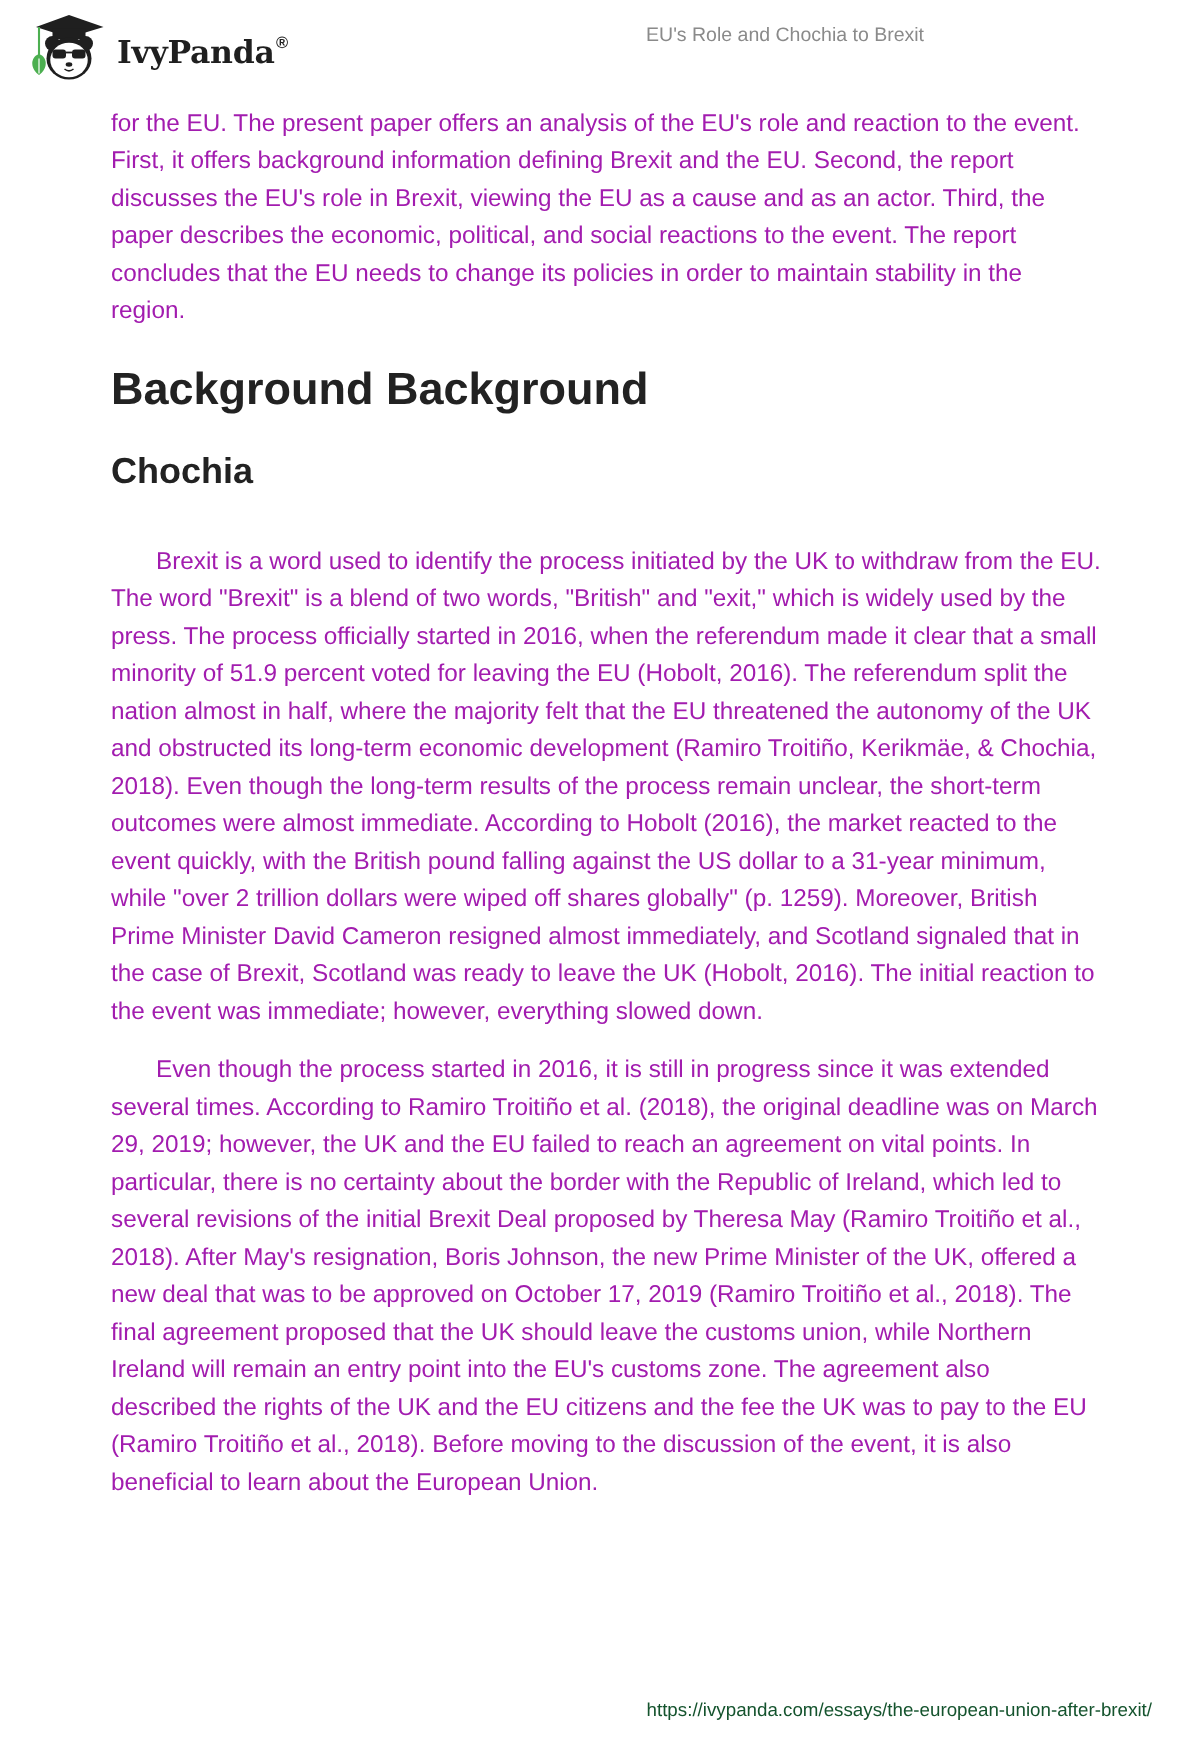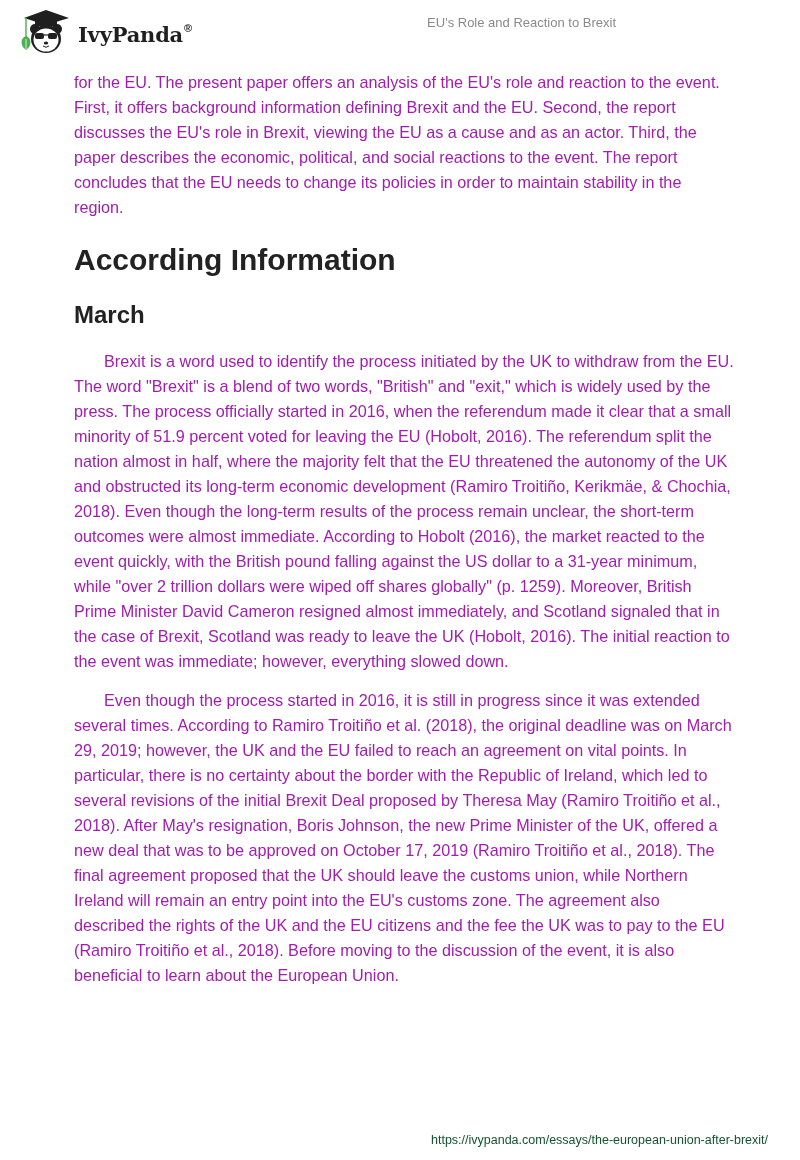--- a/index.html
+++ b/index.html
@@ -87,21 +87,21 @@
     .h3 {
       margin: 0;
       font-size: 24px;
       line-height: 30px;
       font-weight: bold;
       color: #222222;
     }
     .intro { }
     .bg-heading { margin-top: 22px; }
     .brexit-heading { margin-top: 22px; }
-    .p1 { margin-top: 19px; }
+    .p1 { margin-top: 32px; }
     .p2 { margin-top: 14px; }
     .footer-url {
       position: absolute;
       right: 32px;
       top: 1133px;
       font-size: 12.5px;
       color: #14532d;
       text-decoration: none;
     }
   </style>
@@ -129,28 +129,28 @@
       <rect x="19" y="25" width="9" height="6" rx="2" fill="#1f1f1f"></rect>
       <rect x="32" y="25" width="9" height="6" rx="2" fill="#1f1f1f"></rect>
       <line x1="28" y1="27" x2="32" y2="27" stroke="#1f1f1f" stroke-width="1.2"></line>
 
       <ellipse cx="30" cy="35" rx="2.2" ry="1.5" fill="#1f1f1f"></ellipse>
 
       <path d="M27,38 Q30,40.5 33,38" stroke="#1f1f1f" stroke-width="1" fill="none"></path>
     </svg>
     <span class="logo-text"><span>IvyPanda</span><span class="logo-reg">®</span></span>
   </a>
-  <div class="doc-title">EU's Role and Reaction to Brexit</div>
+  <div class="doc-title">EU's Role and Chochia to Brexit</div>
 </div>
 
 <div class="content">
   <p class="para intro">for the EU. The present paper offers an analysis of the EU's role and reaction to the event. First, it offers background information defining Brexit and the EU. Second, the report discusses the EU's role in Brexit, viewing the EU as a cause and as an actor. Third, the paper describes the economic, political, and social reactions to the event. The report concludes that the EU needs to change its policies in order to maintain stability in the region.</p>
 
-  <h2 class="h2 bg-heading">According Information</h2>
+  <h2 class="h2 bg-heading">Background Background</h2>
 
-  <h3 class="h3 brexit-heading">March</h3>
+  <h3 class="h3 brexit-heading">Chochia</h3>
 
   <p class="para indent p1">Brexit is a word used to identify the process initiated by the UK to withdraw from the EU. The word "Brexit" is a blend of two words, "British" and "exit," which is widely used by the press. The process officially started in 2016, when the referendum made it clear that a small minority of 51.9 percent voted for leaving the EU (Hobolt, 2016). The referendum split the nation almost in half, where the majority felt that the EU threatened the autonomy of the UK and obstructed its long-term economic development (Ramiro Troitiño, Kerikmäe, &amp; Chochia, 2018). Even though the long-term results of the process remain unclear, the short-term outcomes were almost immediate. According to Hobolt (2016), the market reacted to the event quickly, with the British pound falling against the US dollar to a 31-year minimum, while "over 2 trillion dollars were wiped off shares globally" (p. 1259). Moreover, British Prime Minister David Cameron resigned almost immediately, and Scotland signaled that in the case of Brexit, Scotland was ready to leave the UK (Hobolt, 2016). The initial reaction to the event was immediate; however, everything slowed down.</p>
 
   <p class="para indent p2">Even though the process started in 2016, it is still in progress since it was extended several times. According to Ramiro Troitiño et al. (2018), the original deadline was on March 29, 2019; however, the UK and the EU failed to reach an agreement on vital points. In particular, there is no certainty about the border with the Republic of Ireland, which led to several revisions of the initial Brexit Deal proposed by Theresa May (Ramiro Troitiño et al., 2018). After May's resignation, Boris Johnson, the new Prime Minister of the UK, offered a new deal that was to be approved on October 17, 2019 (Ramiro Troitiño et al., 2018). The final agreement proposed that the UK should leave the customs union, while Northern Ireland will remain an entry point into the EU's customs zone. The agreement also described the rights of the UK and the EU citizens and the fee the UK was to pay to the EU (Ramiro Troitiño et al., 2018). Before moving to the discussion of the event, it is also beneficial to learn about the European Union.</p>
 </div>
 
 <a class="footer-url">https://ivypanda.com/essays/the-european-union-after-brexit/</a>
 
 </body></html>

